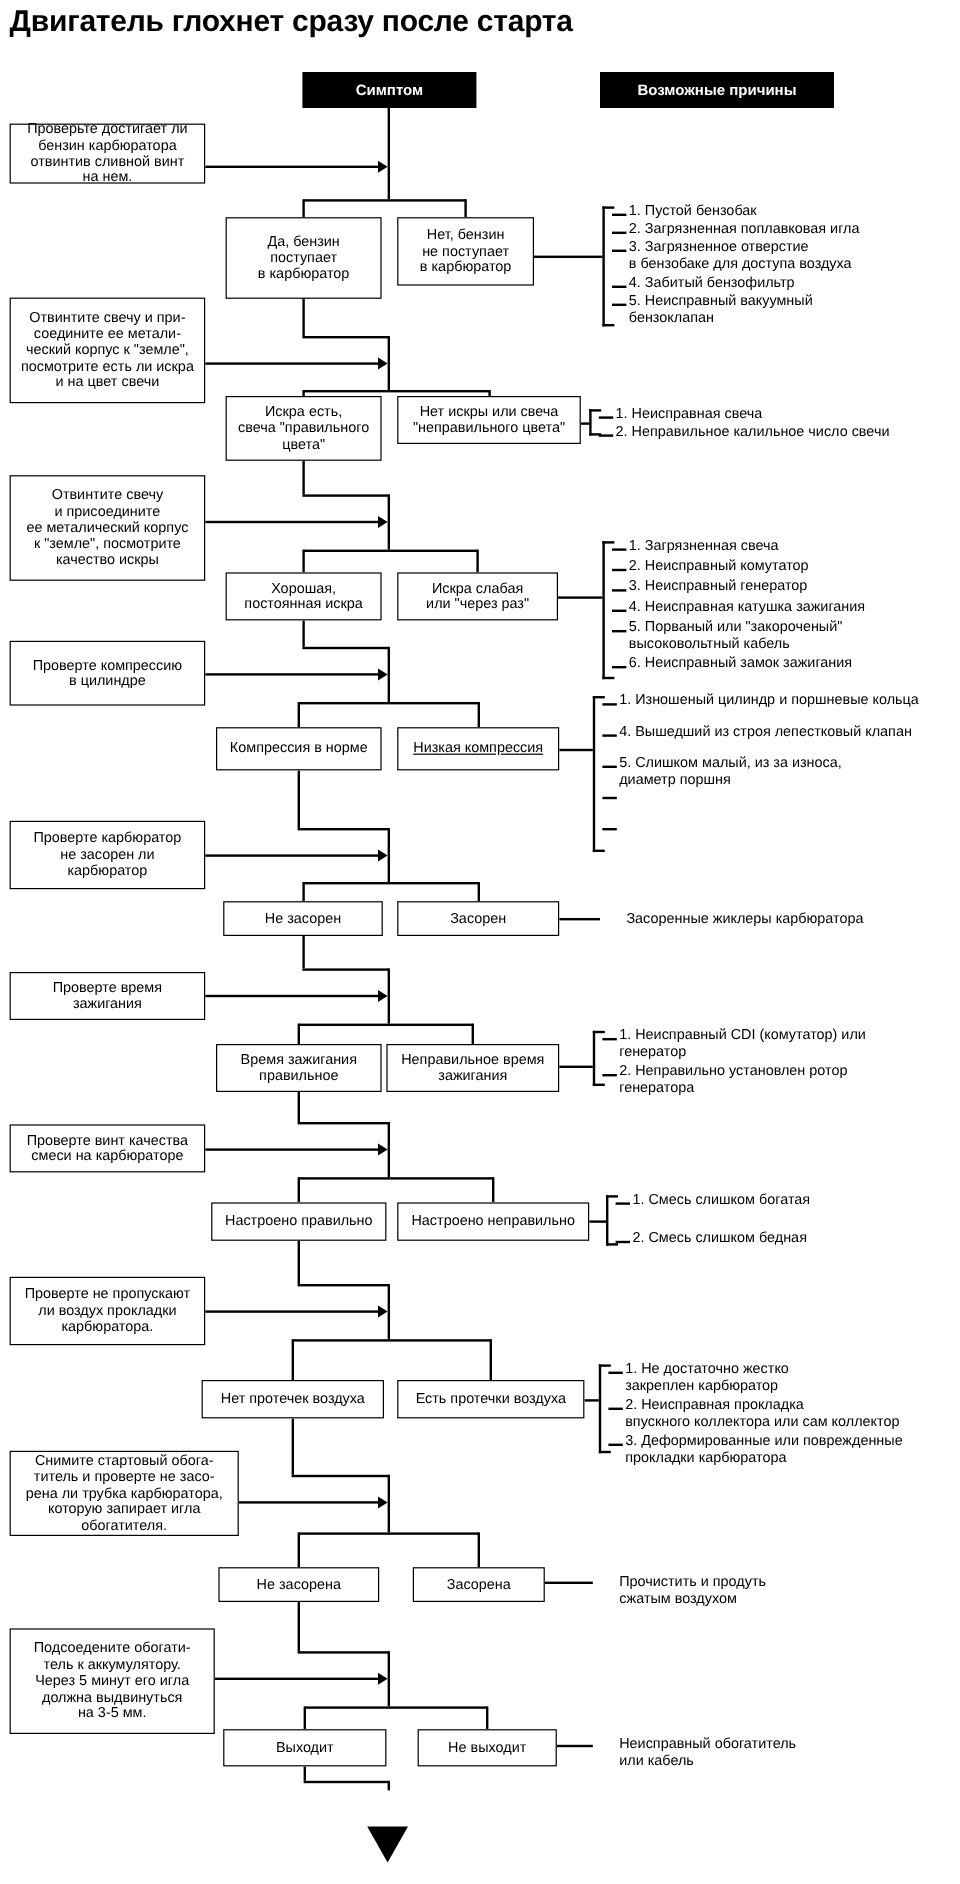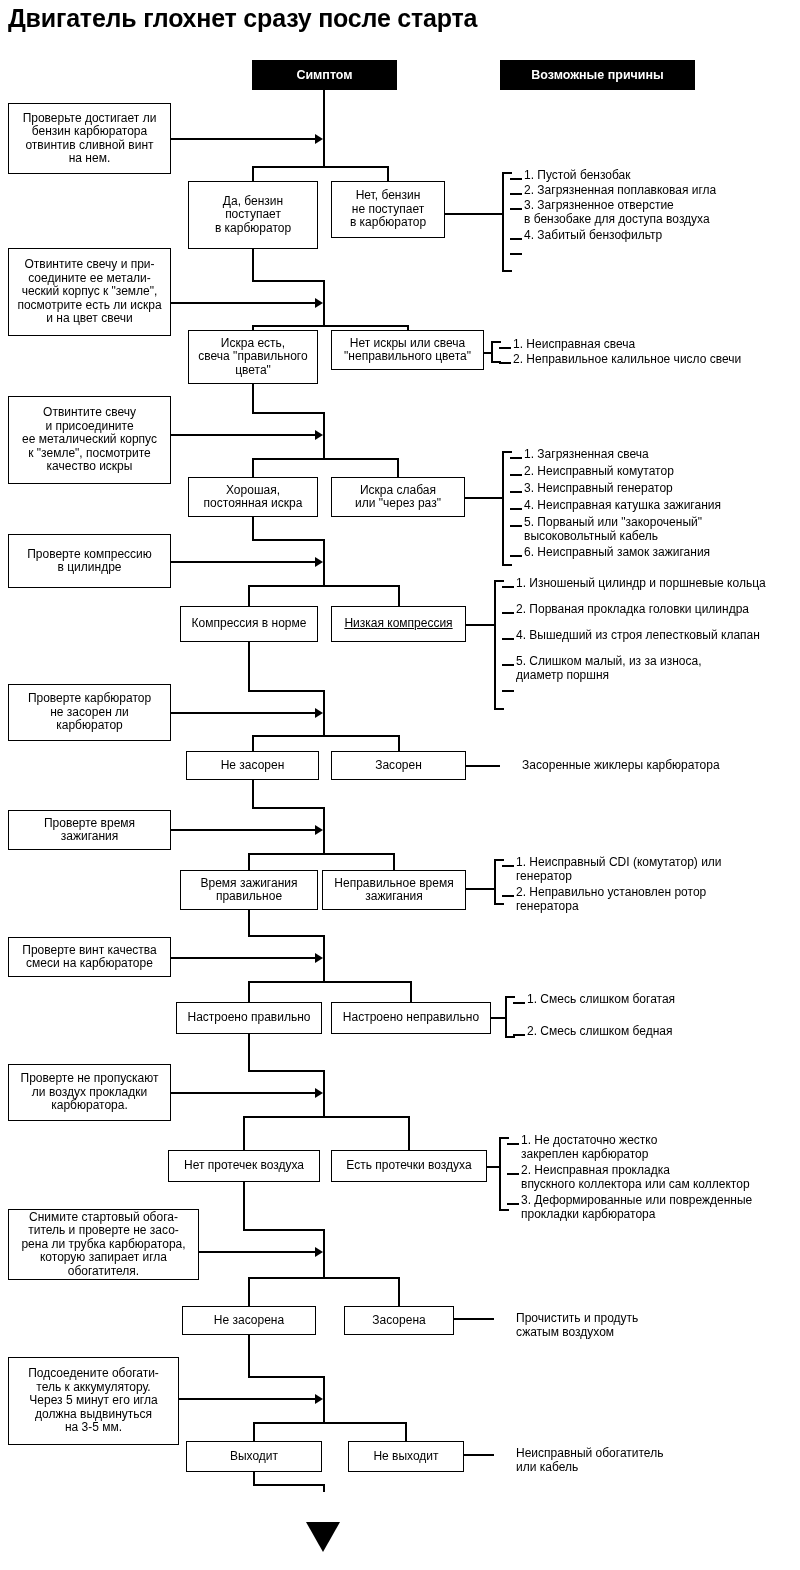--- a/index.html
+++ b/index.html
@@ -108,21 +108,21 @@
 <div id="page">
 
   <div class="title">Двигатель глохнет сразу после старта</div>
 
   <div class="colhead center" style="left:252px; top:60px; width:145px; height:30px;">Симптом</div>
   <div class="colhead center" style="left:500px; top:60px; width:195px; height:30px;">Возможные причины</div>
 
   <div id="diagram"></div>
 
 <div class="vline" style="left:323px; top:90px; height:76px;"></div>
-    <div class="box" style="left:8px; top:103px; width:163px; height:71px; flex-direction:column;">
+    <div class="box" style="left:8px; top:103px; width:163px; height:50px; flex-direction:column;">
       <span class="ln">Проверьте достигает ли</span>
       <span class="ln">бензин карбюратора</span>
       <span class="ln">отвинтив сливной винт</span>
       <span class="ln">на нем.</span>
     </div>
     <div class="hline" style="left:171px; top:138px; width:144px;"></div>
     <div class="arrowhead" style="left:315px; top:134px;"></div>
     <div class="hline" style="left:253px; top:166px; width:135px;"></div>
     <div class="vline" style="left:252px; top:166px; height:15px;"></div>
     <div class="vline" style="left:387px;  top:166px; height:15px;"></div>
@@ -140,20 +140,22 @@
     <div class="hline" style="left:252px; top:280px; width:72px;"></div>
     <div class="vline" style="left:323px; top:280px; height:45px;"></div>
     <div class="hline" style="left:445px; top:213px; width:57px;"></div>
     <div class="bracket" style="left:502px; top:172px; width:10px; height:100px;"></div>
     <div class="causes" style="left:524px; top:168px; width:272px;">
       <div class="cause-item" style="height: 15px;">1. Пустой бензобак</div>
       <div class="cause-item" style="height: 15px;">2. Загрязненная поплавковая игла</div>
       <div class="cause-item" style="height: 30px;">3. Загрязненное отверстие
     в бензобаке для доступа воздуха</div>
       <div class="cause-item" style="height: 15px;">4. Забитый бензофильтр</div>
+      <div class="cause-item" style="height: 30px;">5. Неисправный вакуумный
+    бензоклапан</div>
     </div>
     <div class="tick" style="left:510px; top:178px; width:12px;"></div>
     <div class="tick" style="left:510px; top:193px; width:12px;"></div>
     <div class="tick" style="left:510px; top:208px; width:12px;"></div>
     <div class="tick" style="left:510px; top:238px; width:12px;"></div>
     <div class="tick" style="left:510px; top:253px; width:12px;"></div>
     <div class="box" style="left:8px; top:248px; width:163px; height:88px; flex-direction:column;">
       <span class="ln">Отвинтите свечу и при-</span>
       <span class="ln">соедините ее метали-</span>
       <span class="ln">ческий корпус к "земле",</span>
@@ -240,21 +242,20 @@
     <div class="box" style="left:331px; top:606px; width:135px; height:36px; flex-direction:column;text-decoration:underline;">
       <span class="ln">Низкая компрессия</span>
     </div>
     <div class="vline" style="left:248px; top:642px; height:48px;"></div>
     <div class="hline" style="left:248px; top:690px; width:76px;"></div>
     <div class="vline" style="left:323px; top:690px; height:45px;"></div>
     <div class="hline" style="left:466px; top:624px; width:28px;"></div>
     <div class="bracket" style="left:494px; top:580px; width:10px; height:130px;"></div>
     <div class="causes" style="left:516px; top:576px; width:280px;">
       <div class="cause-item" style="height: 26px;">1. Изношеный цилиндр и поршневые кольца</div>
-      <div class="cause-item" style="height: 26px;">2. Порваная прокладка головки цилиндра</div>
       <div class="cause-item" style="height: 26px;">4. Вышедший из строя лепестковый клапан</div>
       <div class="cause-item" style="height: 30px;">5. Слишком малый, из за износа,
     диаметр поршня</div>
     </div>
     <div class="tick" style="left:502px; top:586px; width:12px;"></div>
     <div class="tick" style="left:502px; top:612px; width:12px;"></div>
     <div class="tick" style="left:502px; top:638px; width:12px;"></div>
     <div class="tick" style="left:502px; top:664px; width:12px;"></div>
     <div class="tick" style="left:502px; top:690px; width:12px;"></div>
     <div class="box" style="left:8px; top:684px; width:163px; height:57px; flex-direction:column;">

